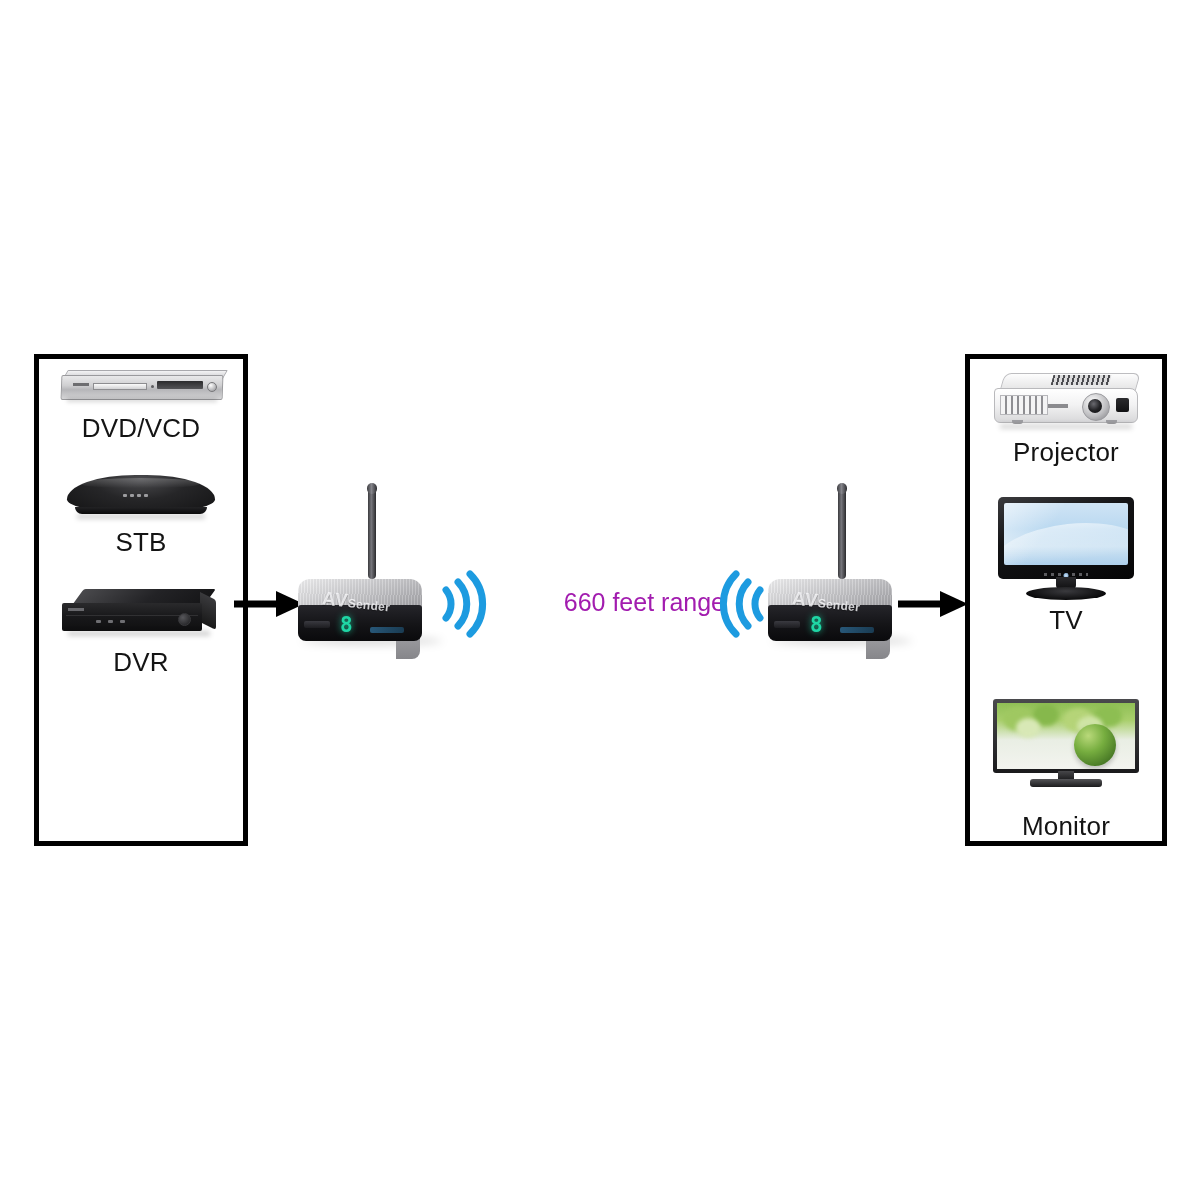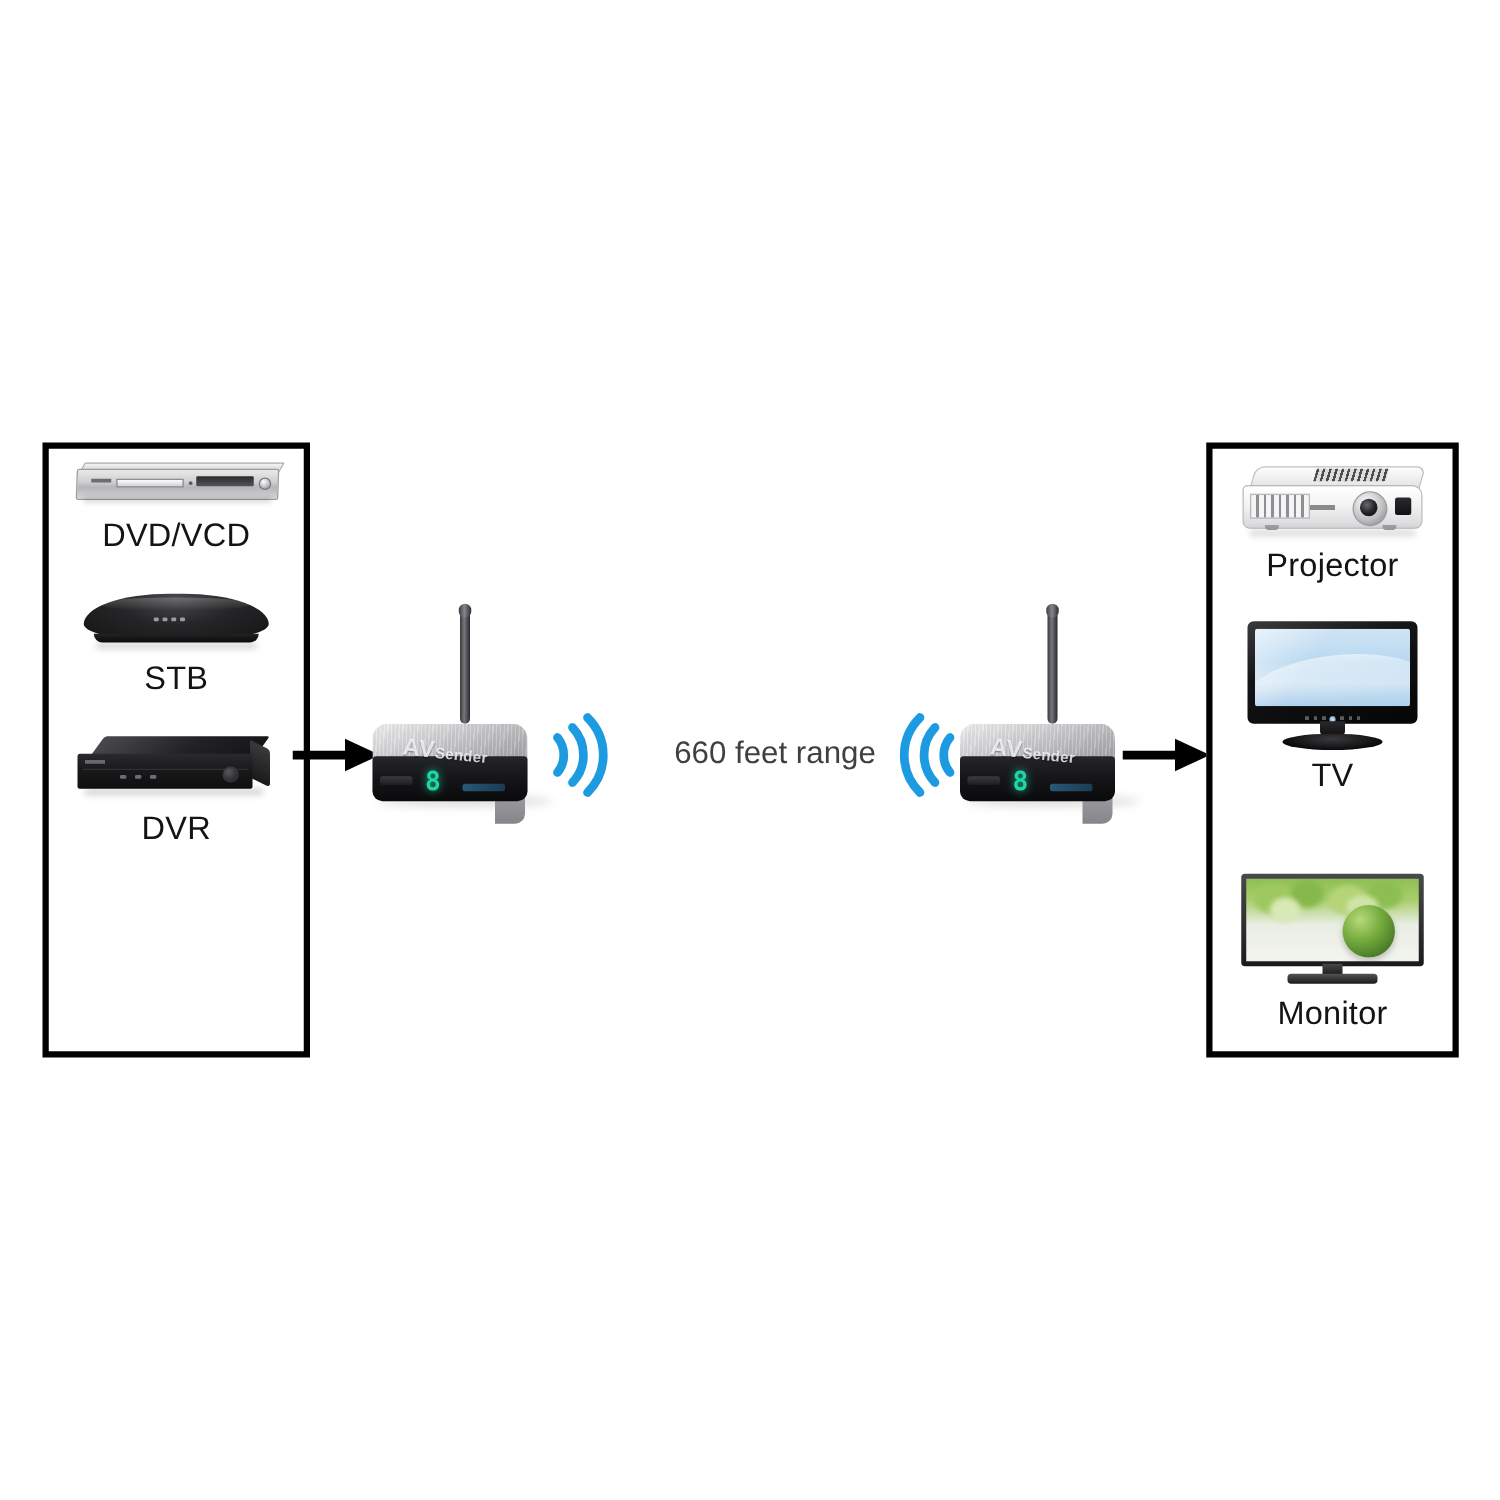--- a/index.html
+++ b/index.html
@@ -456,23 +456,23 @@
   .waves { position: absolute; }
 
   
   .arrow { position: absolute; }
 
   
   #range-label {
     position: absolute;
     left: 515px; top: 588px;
     width: 210px;
-    text-align: center;
+    text-align: right;
     font-size: 25px;
-    color: #404040;
+    color: #a21caf;
     white-space: nowrap;
   }
 </style>
 </head>
 <body>
 
 <div class="stage">
 
   <div class="group-box" id="source-box">
 
@@ -633,17 +633,17 @@
             <div class="blob" style="left:48%; top:8%;  width:30px; height:24px; background:#b5d478;"></div>
             <div class="blob" style="left:70%; top:3%;  width:28px; height:22px; background:#8dbe52;"></div>
             <div class="blob" style="left:14%; top:22%; width:24px; height:20px; background:#d8e8b6;"></div>
             <div class="blob" style="left:58%; top:20%; width:26px; height:20px; background:#cfe4a6;"></div>
             <div class="apple"></div>
           </div>
         </div>
         <div class="neck"></div>
         <div class="foot"></div>
       </div>
-      <div class="device-label" style="margin-top:6px;">Monitor</div>
+      <div class="device-label" style="margin-top:22px;">Monitor</div>
     </div>
   </div>
 
 </div>
 
 </body></html>

